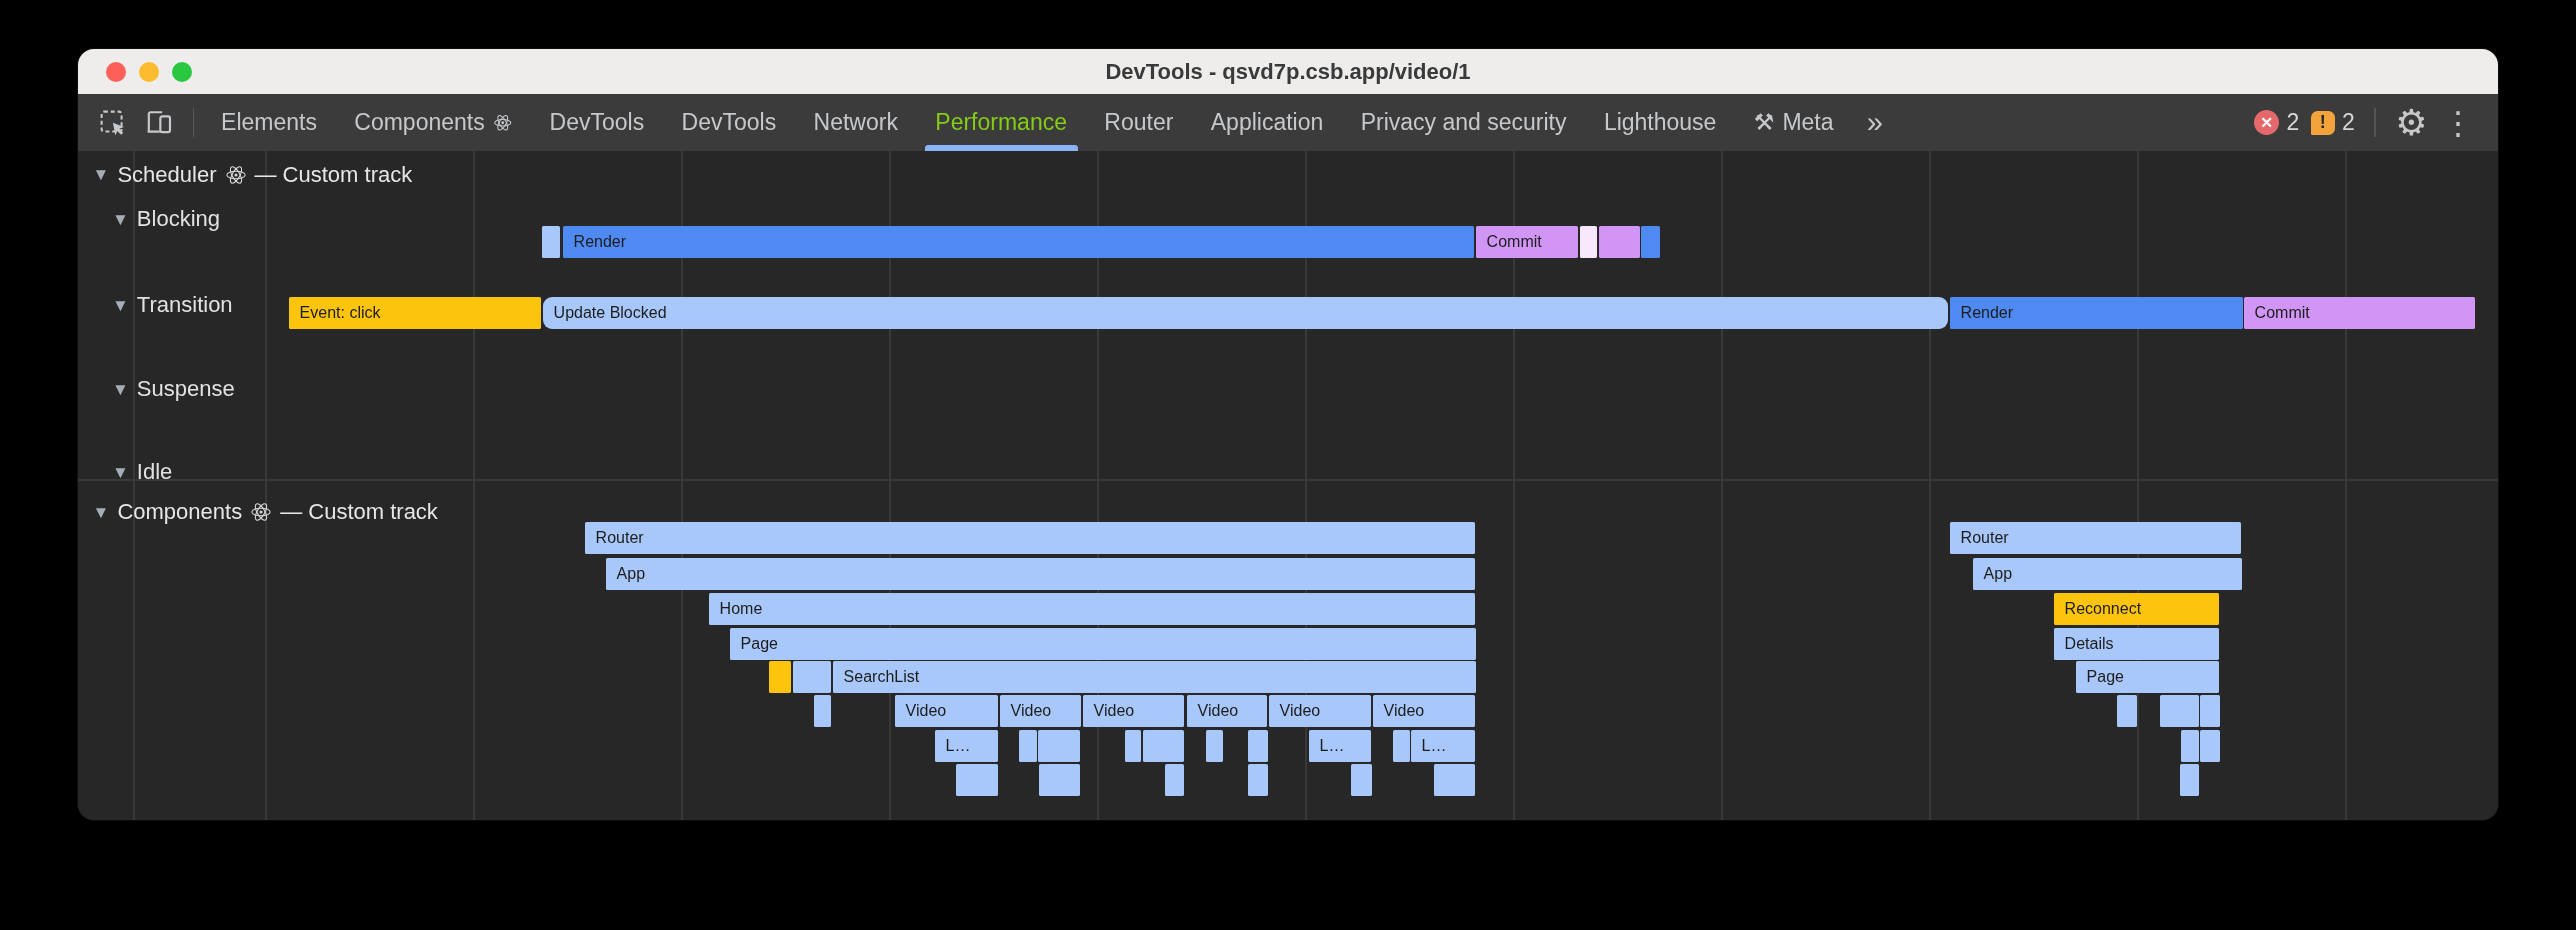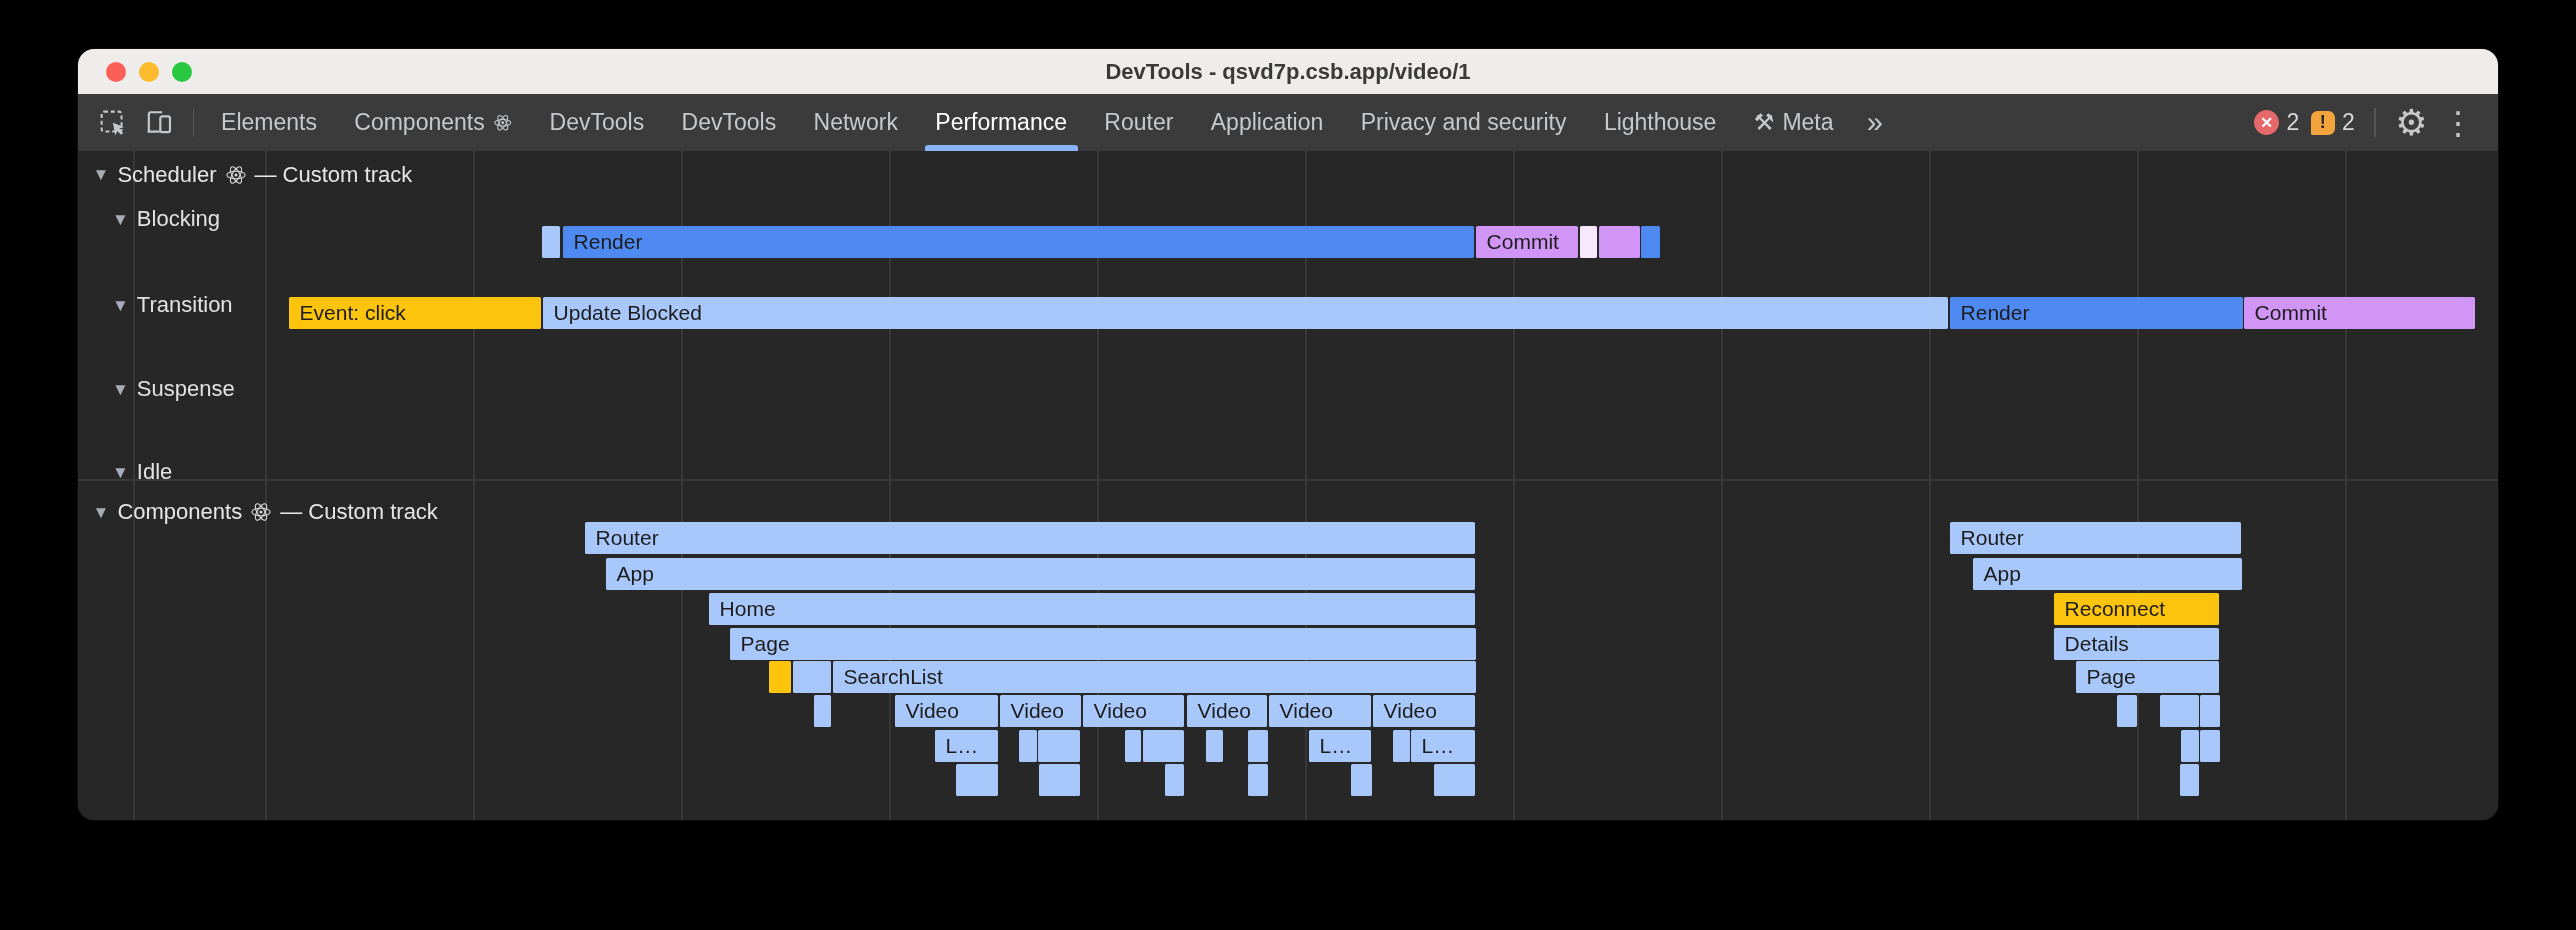--- a/index.html
+++ b/index.html
@@ -15,21 +15,21 @@
   .light.red{background:#fb5f57;}  .light.yellow{background:#fdbc2e;}  .light.green{background:#2ac840;}
   .win-title{position:absolute;left:0;right:0;text-align:center;font-size:22px;font-weight:600;color:#3a3a3a;}
   
   .toolbar{height:57px;background:#3b3b3c;display:flex;align-items:center;color:#c6c9cc;}
   .tool-icons{display:flex;align-items:center;padding-left:13px;gap:4.9px;}
   .icon-btn{width:42px;height:44px;display:flex;align-items:center;justify-content:center;}
   .icon-btn svg{display:block;}
   .vsep{width:1.6px;height:29px;background:#555;margin:0 8px;}
   .tabs{display:flex;align-items:stretch;height:57px;}
   .tab{position:relative;display:flex;align-items:center;gap:8px;padding:0 18.7px;font-size:23px;color:#c6c9cc;white-space:nowrap;}
-  .tab.active{color:#ffffff;}
+  .tab.active{color:#84cc16;}
   .tab .underline{position:absolute;left:8px;right:8px;bottom:0;height:5.7px;border-radius:3.2px 3.2px 0 0;background:#8ab4f8;}
   .tab .atom{color:#c6c9cc;}
   .more-tabs{font-size:29px;padding:0 14.6px;color:#c6c9cc;}
   .toolbar-right{margin-left:auto;display:flex;align-items:center;gap:11.4px;padding-right:24px;}
   .badge-group{display:flex;align-items:center;gap:7.3px;font-size:23px;color:#d5d7da;}
   .err-icon{width:25px;height:25px;border-radius:50%;background:#e5696b;color:#fff;font-size:15.4px;font-weight:700;
     display:flex;align-items:center;justify-content:center;}
   .warn-icon{width:24px;height:24px;border-radius:6.5px 6.5px 6.5px 1.6px;background:#f2a33c;color:#262626;font-size:18px;
     font-weight:700;display:flex;align-items:center;justify-content:center;}
   .gear{font-size:36px;color:#c8c8c8;line-height:1;}
@@ -39,21 +39,21 @@
     background-image:repeating-linear-gradient(to right,#383838 0 1.6px,transparent 1.6px 208px);
     background-position:187px 0;}
   .track-divider{position:absolute;left:0;right:0;top:328px;height:1.6px;background:#3a3a3a;}
   .track-header{position:absolute;display:flex;align-items:center;gap:8px;font-size:22px;color:#e6e6e6;height:28px;}
   .tri{color:#a7adb4;font-size:17px;line-height:1;}
   .lane-label{position:absolute;display:flex;align-items:center;gap:8px;font-size:22px;color:#e2e2e2;height:28px;}
   .atom svg{display:block;}
   .header-atom{color:#d6d6d6;}
   .dash-suffix{color:#e6e6e6;}
   
-  .bar{position:absolute;height:32px;border-radius:1.6px;font-size:21px;line-height:32px;color:#1d1d1d;
+  .bar{position:absolute;height:32px;border-radius:1.6px;font-size:16px;line-height:32px;color:#1d1d1d;
     white-space:nowrap;overflow:hidden;box-sizing:border-box;padding-left:10.6px;}
   .bar.nolabel{padding-left:0;}
 </style>
 </head>
 <body>
 
 <div class="stage">
   <div class="window">
 
     <div class="titlebar">
@@ -195,21 +195,21 @@
       </div>
 
       <div id="bars-layer">
           <div class="bar nolabel" style="left: 464px; top: 75px; width: 18px; background: rgb(168, 199, 250);"></div>
           <div class="bar" style="left: 485px; top: 75px; width: 911px; background: rgb(78, 138, 242);">Render</div>
           <div class="bar" style="left: 1398px; top: 75px; width: 102px; background: rgb(209, 149, 246);">Commit</div>
           <div class="bar nolabel" style="left: 1502px; top: 75px; width: 17px; background: rgb(247, 232, 253);"></div>
           <div class="bar nolabel" style="left: 1521px; top: 75px; width: 41px; background: rgb(209, 149, 246);"></div>
           <div class="bar nolabel" style="left: 1563px; top: 75px; width: 18.7px; background: rgb(78, 138, 242);"></div>
           <div class="bar" style="left: 211px; top: 146px; width: 252px; background: rgb(253, 196, 13);">Event: click</div>
-          <div class="bar" style="left: 465px; top: 146px; width: 1405px; background: rgb(168, 199, 250);">Update Blocked</div>
+          <div class="bar" style="left: 465px; top: 146px; width: 1405px; background: rgb(168, 199, 250); border-radius: 9px;">Update Blocked</div>
           <div class="bar" style="left: 1872px; top: 146px; width: 293px; background: rgb(78, 138, 242);">Render</div>
           <div class="bar" style="left: 2166px; top: 146px; width: 231px; background: rgb(209, 149, 246);">Commit</div>
           <div class="bar" style="left: 507px; top: 371px; width: 890px; background: rgb(168, 199, 250);">Router</div>
           <div class="bar" style="left: 528px; top: 407px; width: 869px; background: rgb(168, 199, 250);">App</div>
           <div class="bar" style="left: 631px; top: 442px; width: 766px; background: rgb(168, 199, 250);">Home</div>
           <div class="bar" style="left: 652px; top: 477px; width: 746px; background: rgb(168, 199, 250);">Page</div>
           <div class="bar nolabel" style="left: 691px; top: 510px; width: 22px; background: rgb(253, 196, 13);"></div>
           <div class="bar nolabel" style="left: 715px; top: 510px; width: 38px; background: rgb(168, 199, 250);"></div>
           <div class="bar" style="left: 755px; top: 510px; width: 643px; background: rgb(168, 199, 250);">SearchList</div>
           <div class="bar nolabel" style="left: 736px; top: 544px; width: 17px; background: rgb(168, 199, 250);"></div>

